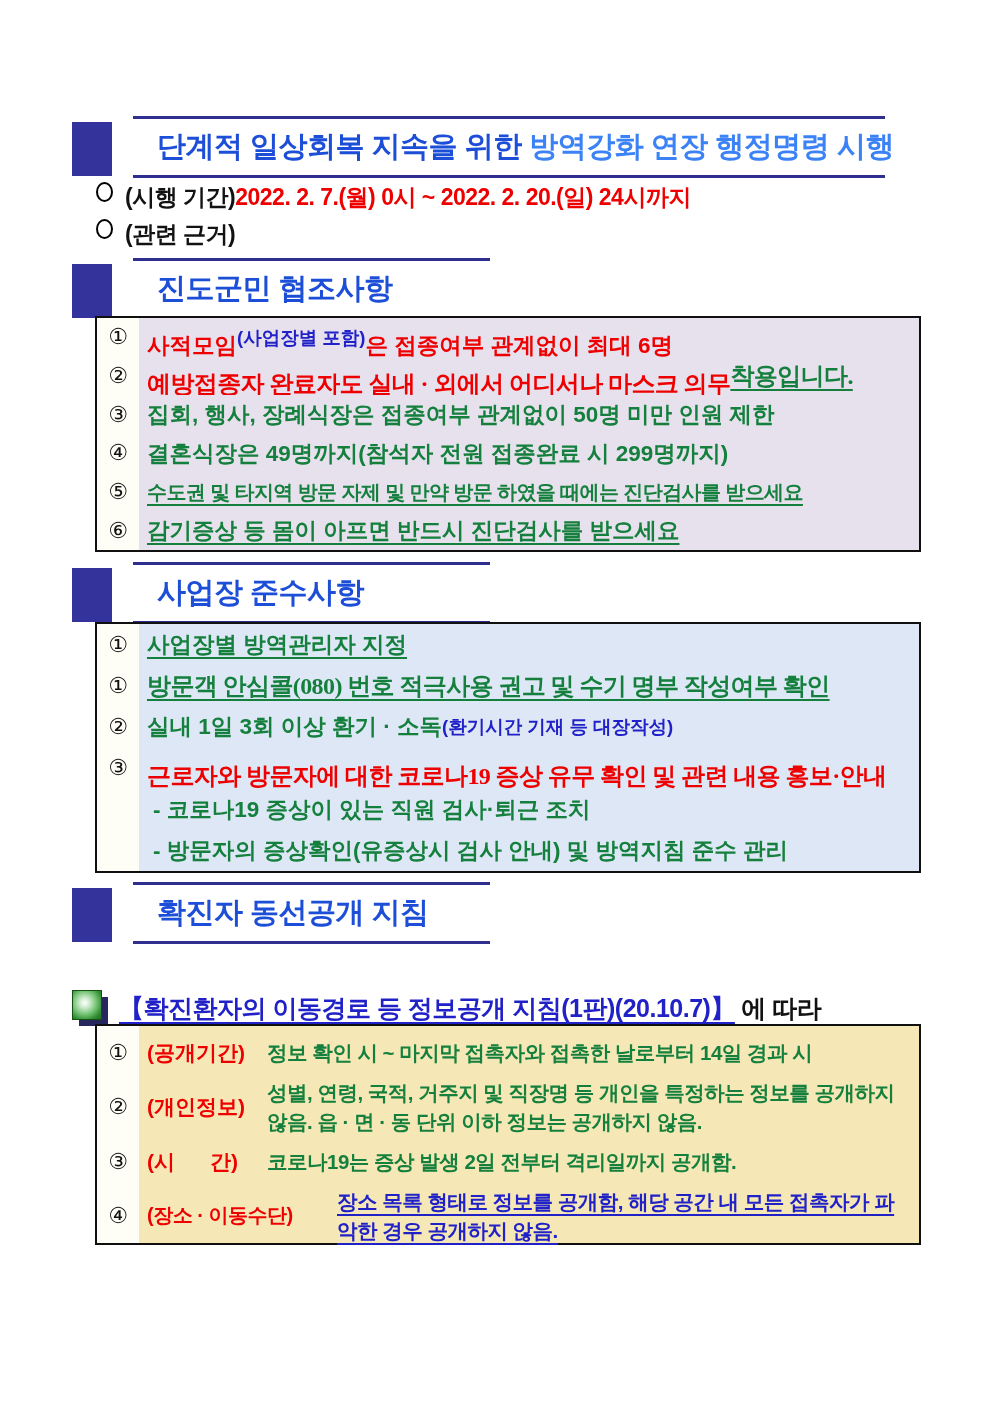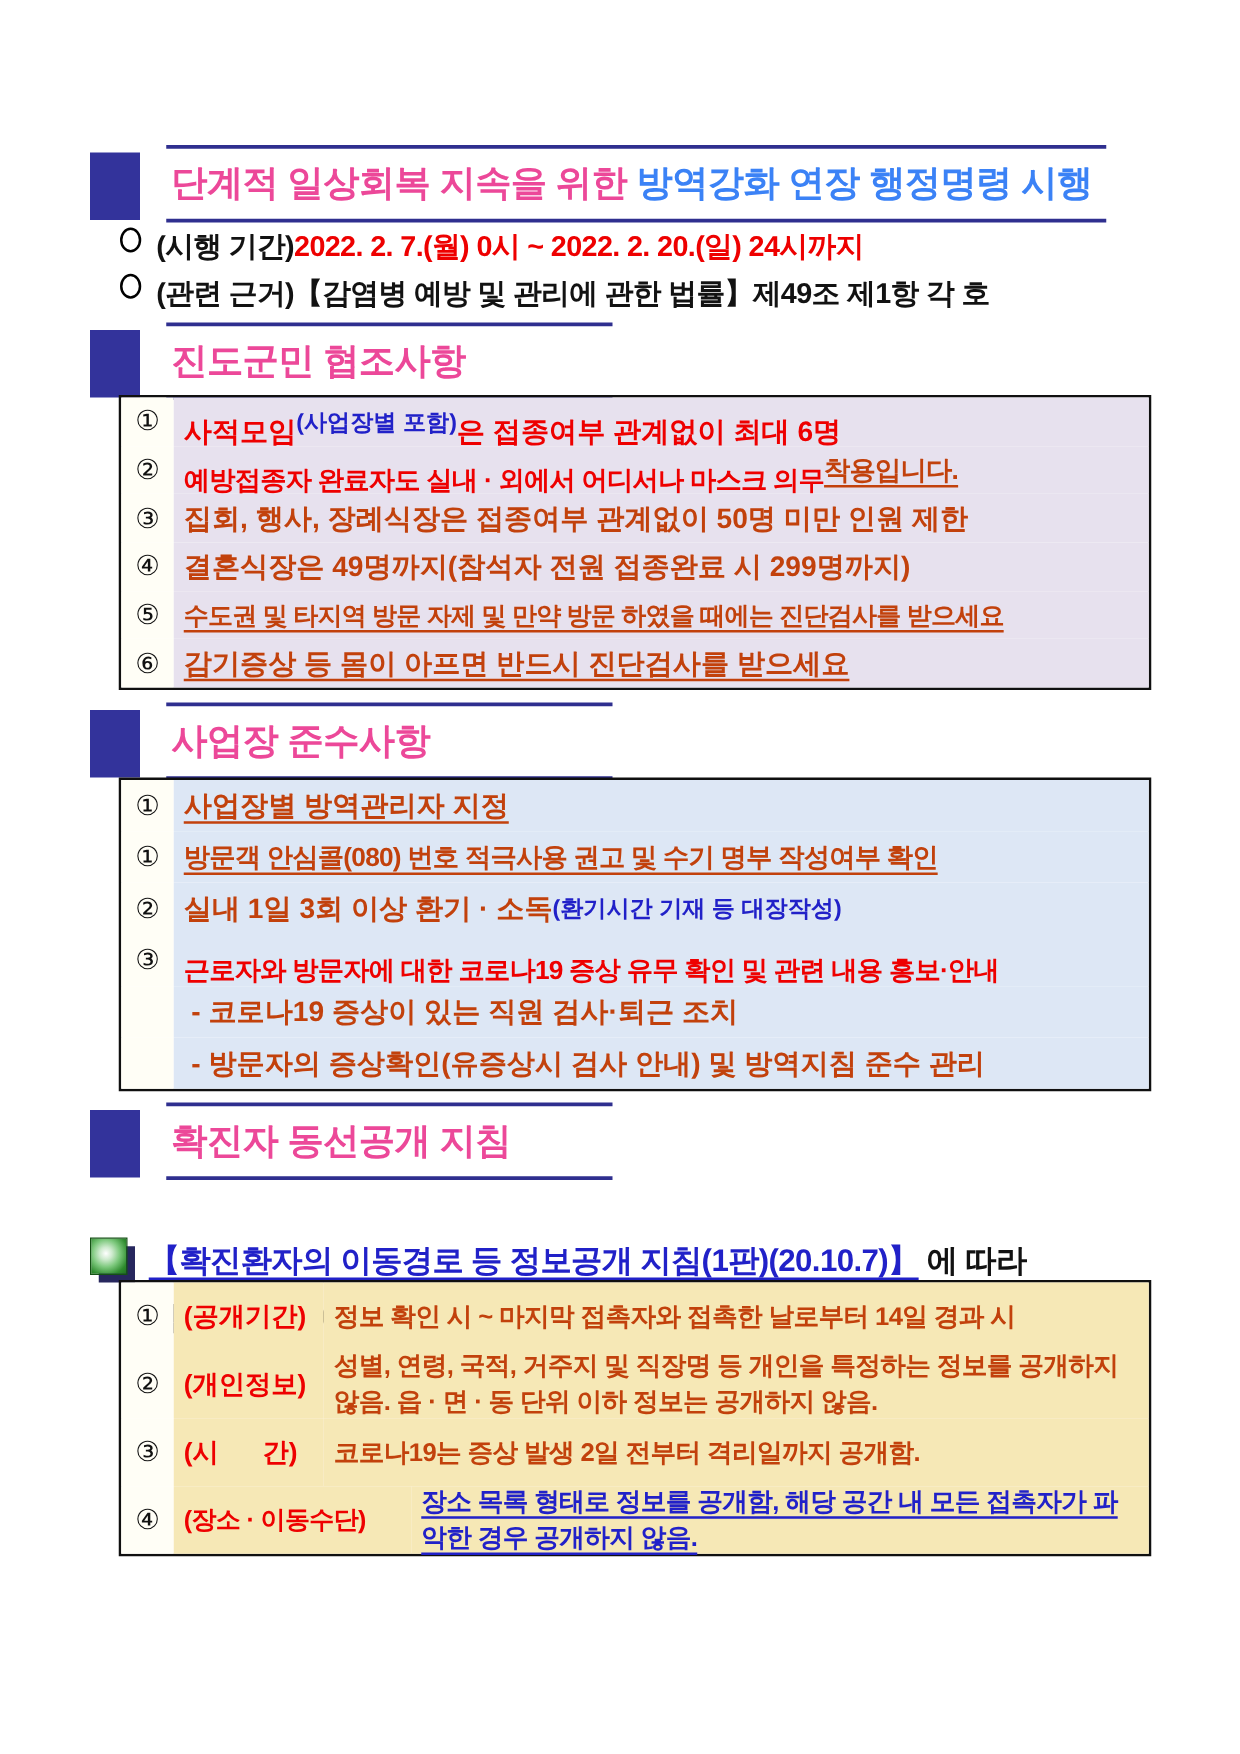--- a/index.html
+++ b/index.html
@@ -5,21 +5,21 @@
   * { margin:0; padding:0; box-sizing:border-box; }
   html,body { background:#ffffff; }
   body { font-family:"Liberation Sans","DejaVu Sans",sans-serif; }
   .page { position:relative; width:992px; height:1403px; background:#fff; overflow:hidden; }
 
   
   .sec { position:absolute; left:72px; }
   .sec .sq { position:absolute; left:0; top:6px; width:40px; height:54px; background:#33339B; }
   .sec .tb { margin-left:61px; border-top:3px solid #2F2F8F; border-bottom:3px solid #2F2F8F;
              padding:8px 4px 8px 4px; white-space:nowrap; }
-  .sec .title { font-size:29px; font-weight:700; color:#ec4899; letter-spacing:-0.5px; }
+  .sec .title { font-size:29px; font-weight:700; color:#1d4ed8; letter-spacing:-0.5px;margin-left:20px; }
   .sec .title-red { font-size:29px; font-weight:700; color:#3b82f6; letter-spacing:-0.5px; }
   #header1 { top:116px; } #header1 .tb { width:752px; }
   #header2 { top:258px; } #header2 .tb { width:357px; }
   #header3 { top:562px; } #header3 .tb { width:357px; }
   #header4 { top:882px; } #header4 .tb { width:357px; }
 
   
   #notices { position:absolute; top:182px; left:96px; }
   .notice-row { display:flex; align-items:flex-start; height:37px; white-space:nowrap; }
   .circ { display:inline-block; width:17px; height:20px; border:2.5px solid #000;
@@ -34,27 +34,27 @@
   #box2 { top:622px; height:251px; }
   #box3 { top:1024px; height:221px; }
   .row { display:flex; flex:1; min-height:0; }
   .num { flex:0 0 42px; background:#FFFEF6; display:flex; align-items:center;
          justify-content:center; font-size:22px; color:#111; }
   .ct  { flex:1; display:flex; align-items:center; padding:2px 8px; white-space:nowrap; }
   #box1 .ct { background:#E7E1EE; }
   #box2 .ct { background:#DDE7F5; }
   #box3 .ct, #box3 .lbl { background:#F6E8B6; }
 
-  .t     { font-size:22.5px; font-weight:700; color:#c2410c; }
+  .t     { font-size:22.5px; font-weight:700; color:#15803d; }
   .red   { color:#EE0000;margin-top:16px; }
   .blue  { color:#2121C8; }
   .small { font-size:18.5px; }
   .ul    { text-decoration:underline; text-underline-offset:5px; text-decoration-thickness:2px; }
   .cond  { font-size:20px; letter-spacing:-0.6px; }
-  .cond2 { font-size:21px; letter-spacing:-0.6px; }
+  .cond2 { font-size:24px; letter-spacing:-0.6px;font-family:Liberation Serif, serif; }
   .sub-indent { padding-left:14px; }
 
   
   #intro { position:absolute; top:942px; left:72px; width:860px;margin-top:48px; }
   .intro-line1 { display:flex; align-items:center; gap:10px; white-space:nowrap; }
   .gsq { position:relative; width:37px; height:37px; display:inline-block; flex:0 0 auto; }
   .gsq-shadow { position:absolute; left:7px; top:7px; width:29px; height:29px; background:#27275E; }
   .gsq-face { position:absolute; left:0; top:0; width:30px; height:30px;
               background:radial-gradient(circle at 42% 42%, #FFFFFF 0%, #CDEACD 22%, #7CC87C 48%, #2E8B2E 78%, #1F701F 100%);
               border:1.5px solid #145214; }
@@ -85,21 +85,20 @@
 
   <div id="notices">
     <div class="notice-row">
       <span class="circ"></span>
       <span class="ntext">(시행 기간) </span>
       <span class="nred">2022. 2. 7.(월) 0시 ~ 2022. 2. 20.(일) 24시까지</span>
     </div>
     <div class="notice-row">
       <span class="circ"></span>
       <span class="ntext">(관련 근거) </span>
-      <span class="ntext">【감염병 예방 및 관리에 관한 법률】제49조 제1항 각 호</span>
     </div>
   </div>
 
   <div class="sec" id="header2">
     <div class="sq"></div>
     <div class="tb">
       <span class="title">진도군민 협조사항</span>
     </div>
   </div>
 

